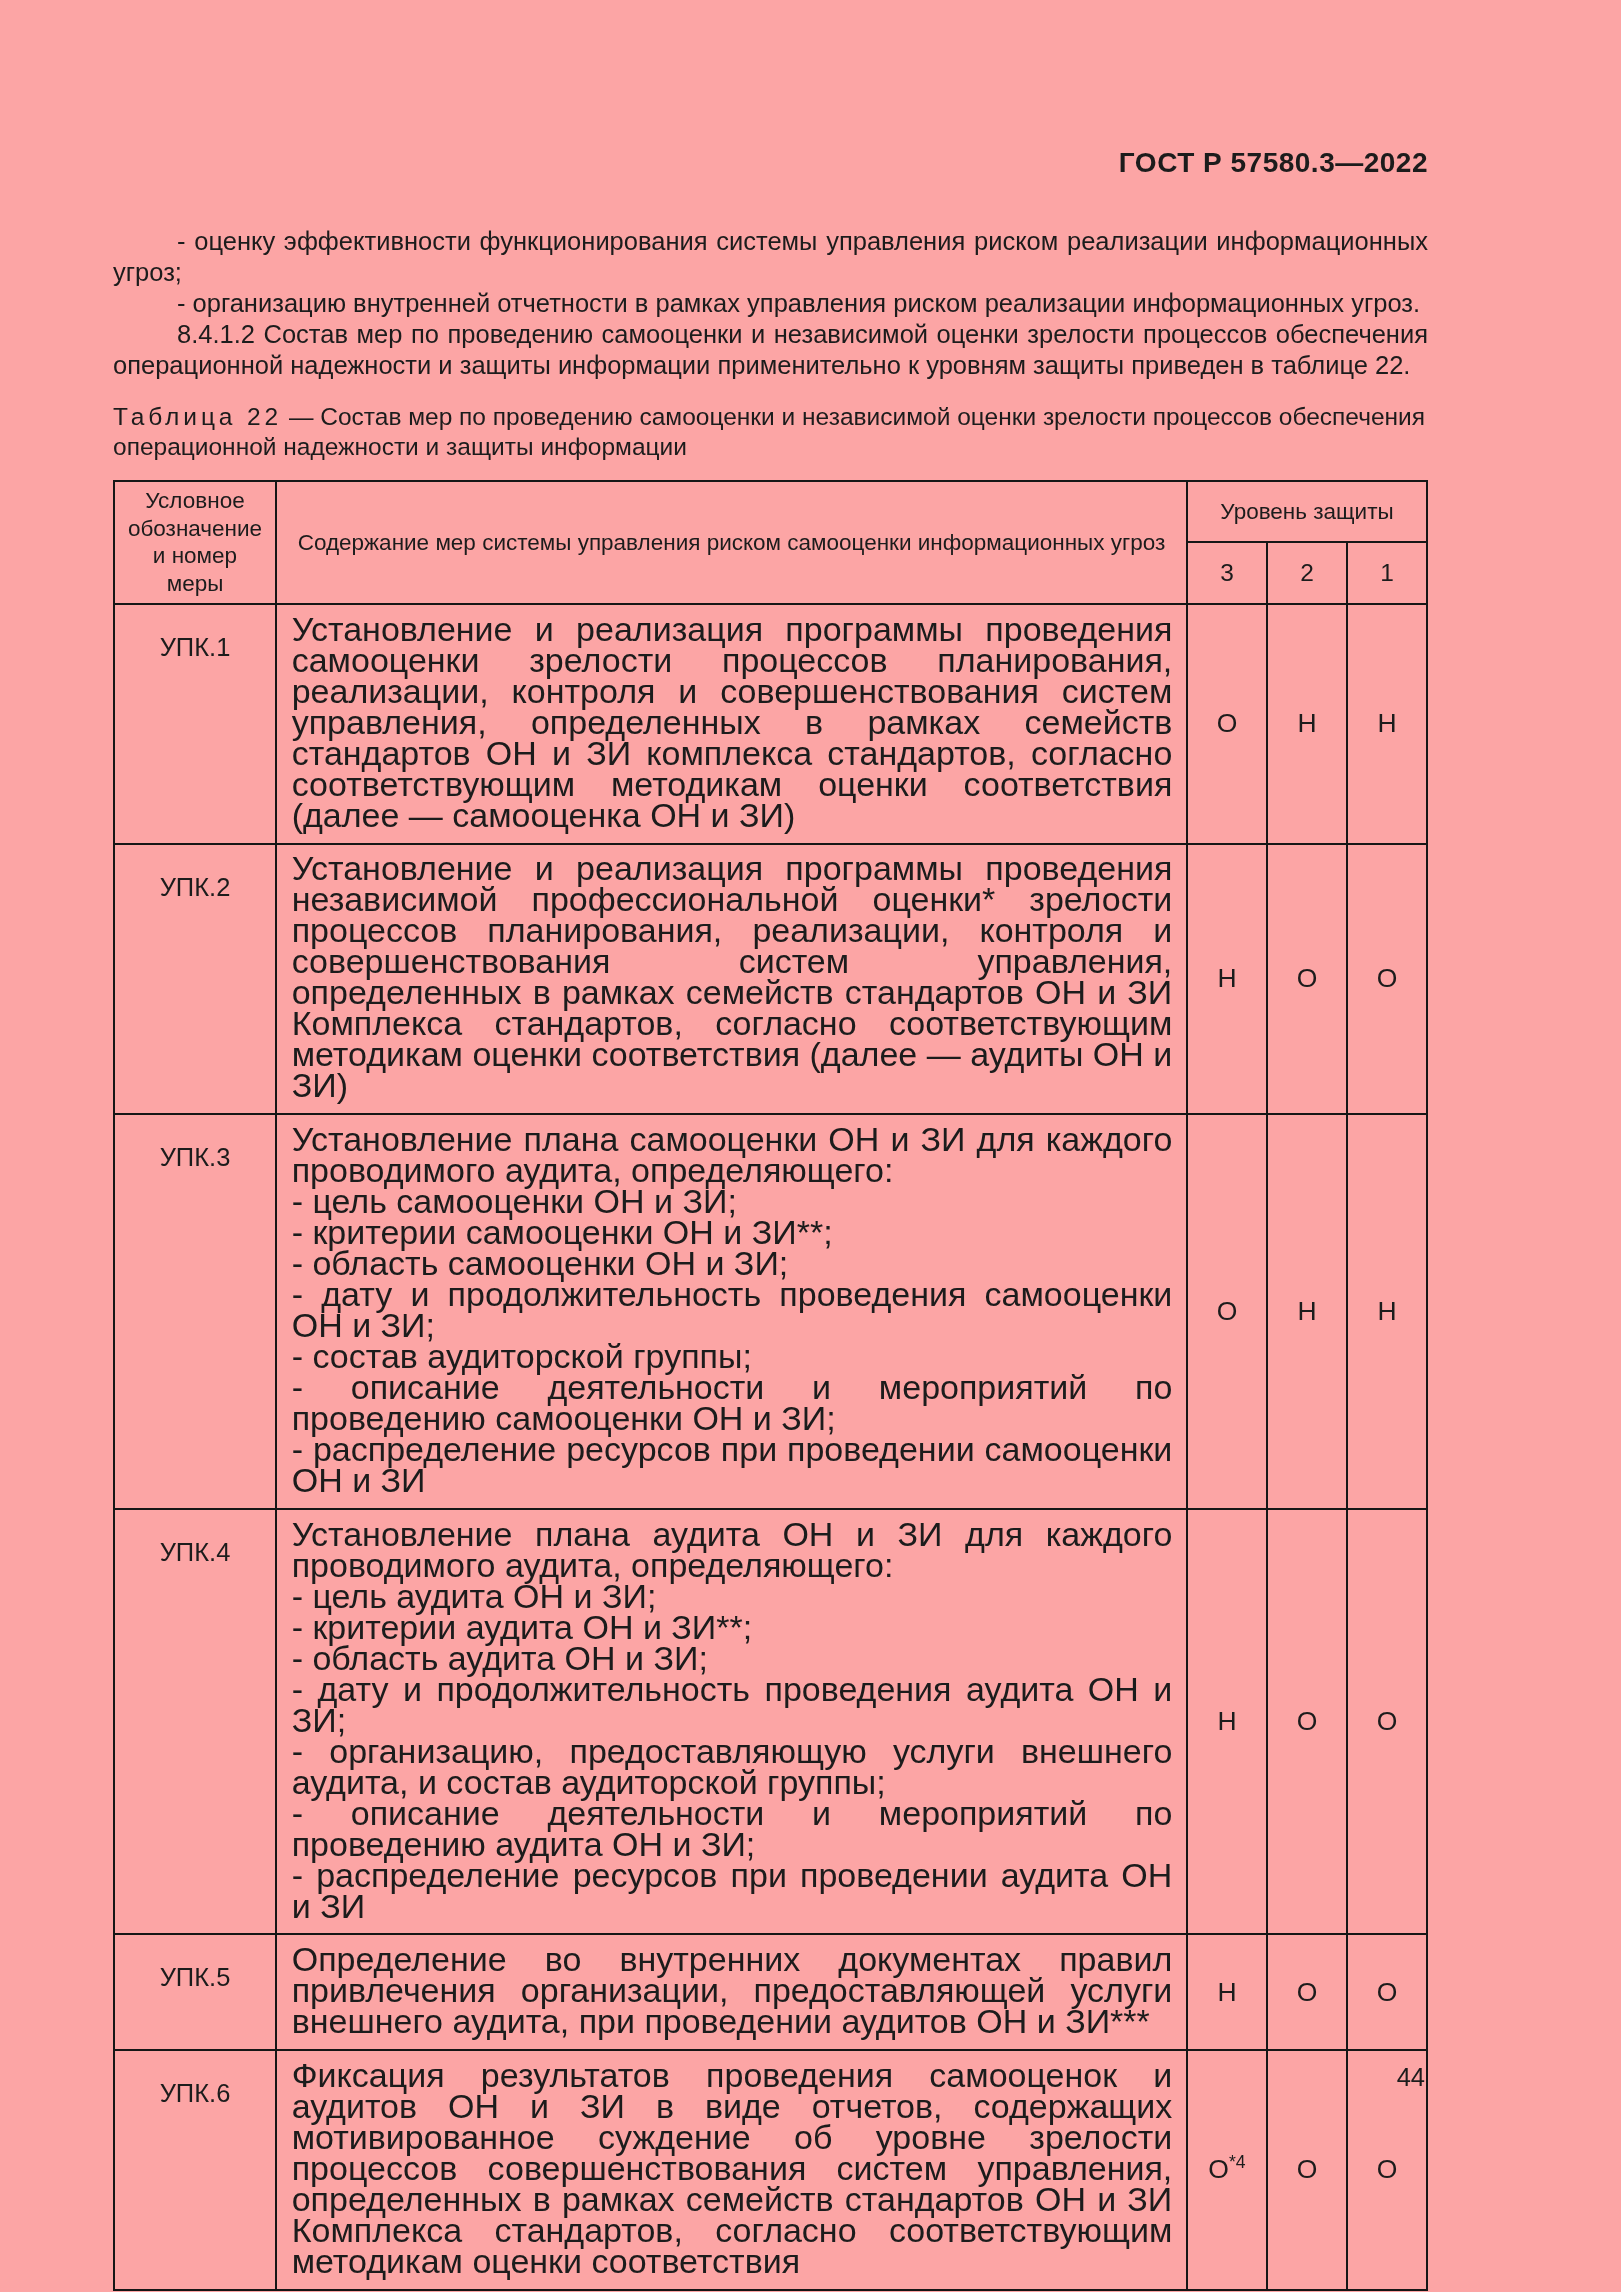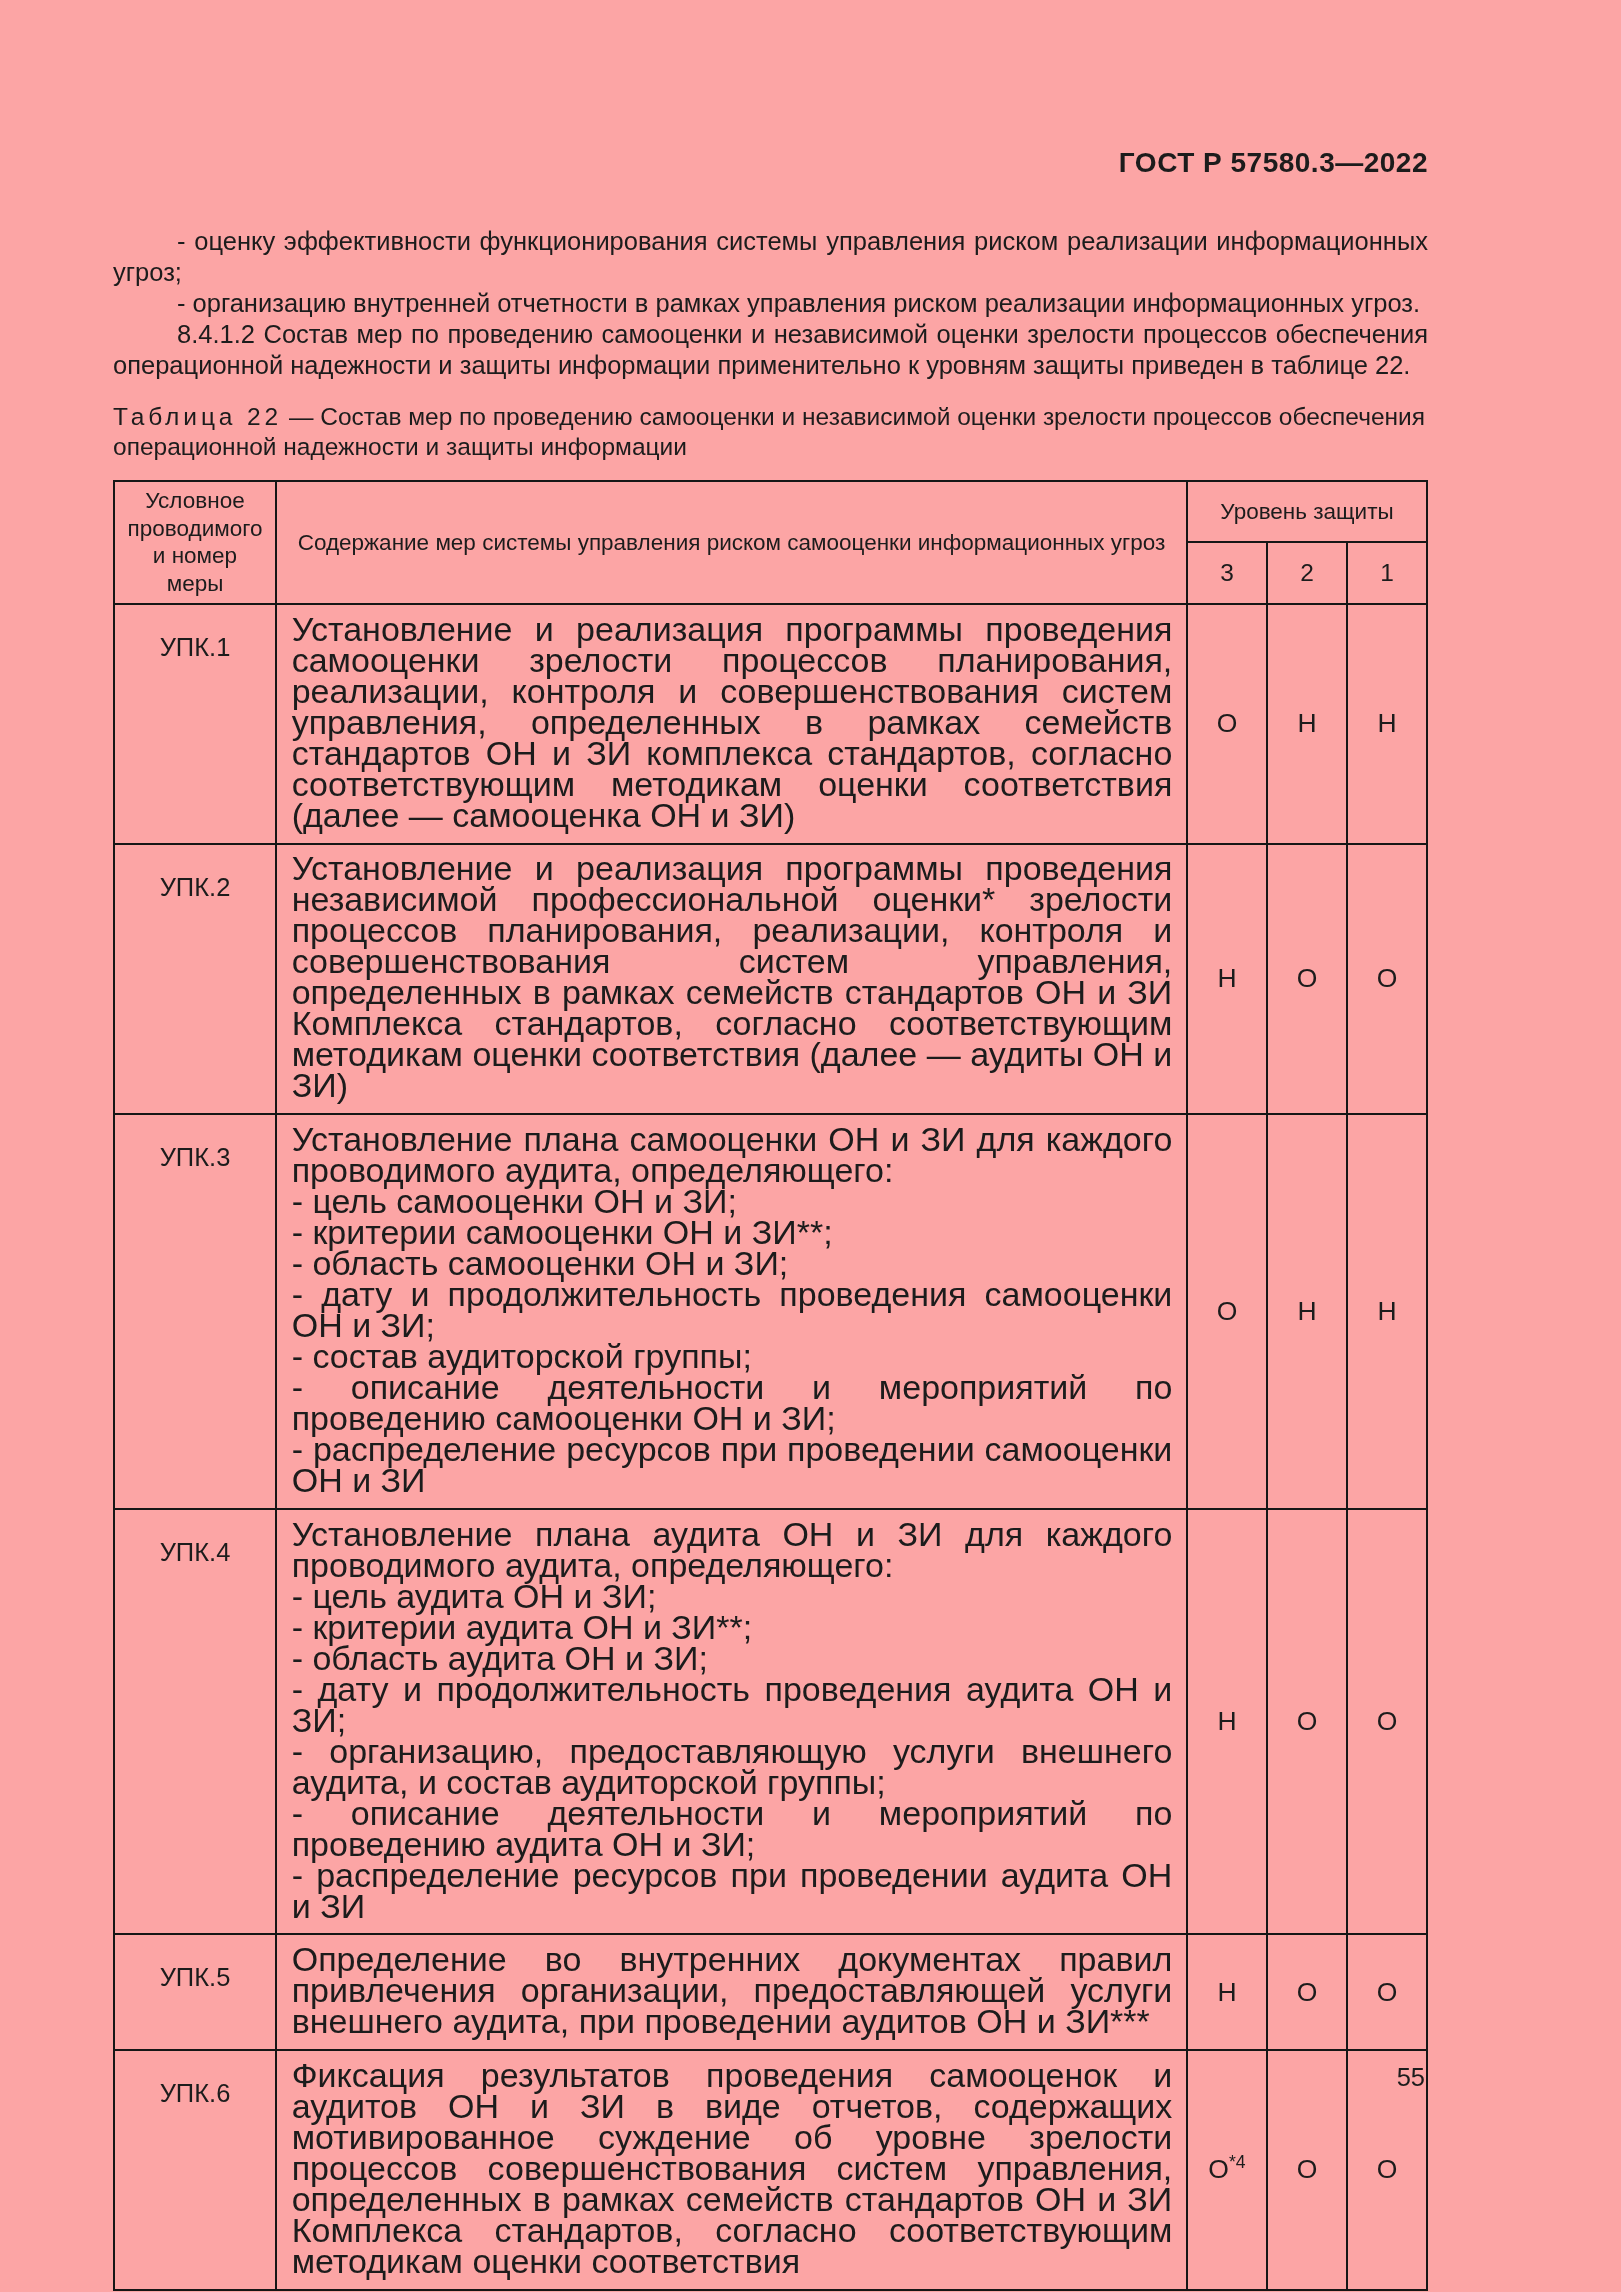--- a/index.html
+++ b/index.html
@@ -105,21 +105,21 @@
     <p class="para">8.4.1.2 Состав мер по проведению самооценки и независимой оценки зрелости процессов обеспечения операционной надежности и защиты информации применительно к уровням защиты приведен в таблице 22.</p>
   </div>
 
   <div class="caption">
     <span class="cap-label">Таблица 22</span><span> — Состав мер по проведению самооценки и независимой оценки зрелости процессов обеспечения операционной надежности и защиты информации</span>
   </div>
 
   <table class="gost">
     <thead>
       <tr>
-        <th class="col-id" rowspan="2">Условное проводимого и номер меры</th>
+        <th class="col-id" rowspan="2">Условное обозначение и номер меры</th>
         <th class="col-content" rowspan="2">Содержание мер системы управления риском самооценки информационных угроз</th>
         <th class="col-levels" colspan="3">Уровень защиты</th>
       </tr>
       <tr>
         <th class="lvl-col">3</th>
         <th class="lvl-col">2</th>
         <th class="lvl-col">1</th>
       </tr>
     </thead>
     <tbody id="table-body">
@@ -175,16 +175,16 @@
         <tr>
           <td class="cell-id">УПК.6</td>
           <td class="cell-content">Фиксация результатов проведения самооценок и аудитов ОН и ЗИ в виде отчетов, содержащих мотивированное суждение об уровне зрелости процессов совершенствования систем управления, определенных в рамках семейств стандартов ОН и ЗИ Комплекса стандартов, согласно соответствующим методикам оценки соответствия</td>
           <td class="cell-lvl"><span>О</span><sup>*4</sup></td>
           <td class="cell-lvl">О</td>
           <td class="cell-lvl">О</td>
         </tr>
       </tbody>
   </table>
 
-  <div class="page-number">55</div>
+  <div class="page-number">44</div>
 
 </div>
 
 
 </body></html>

